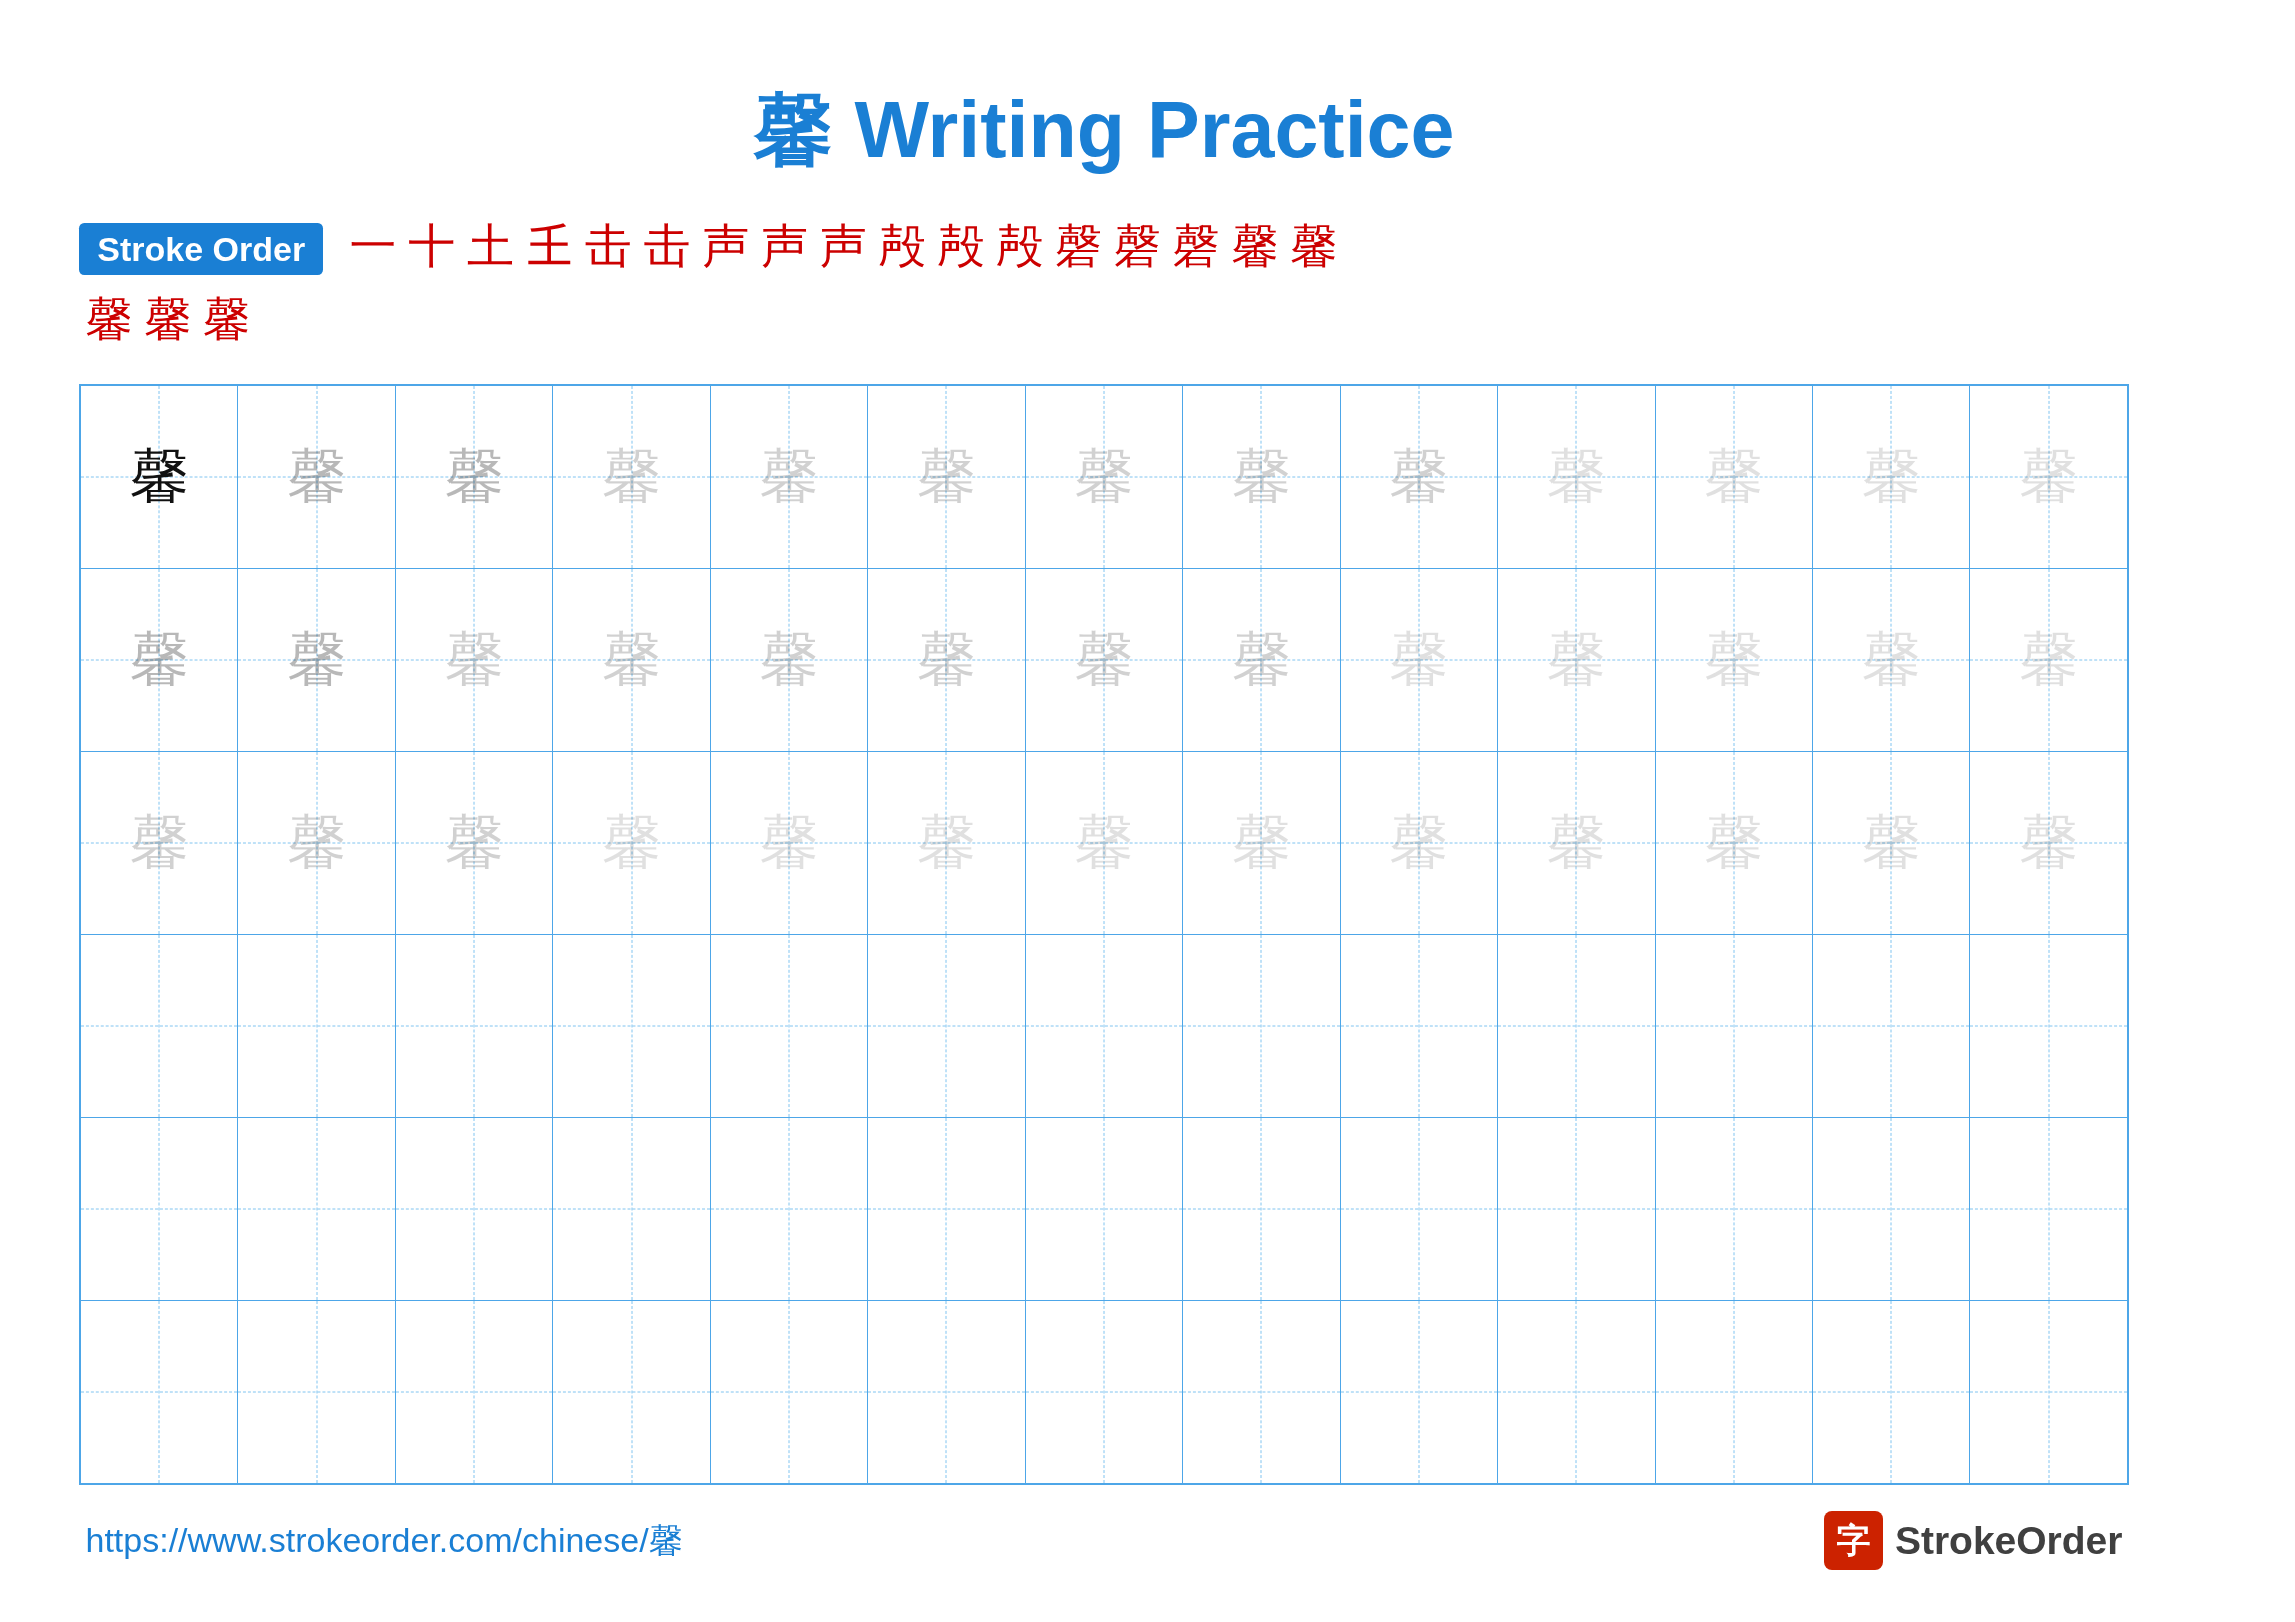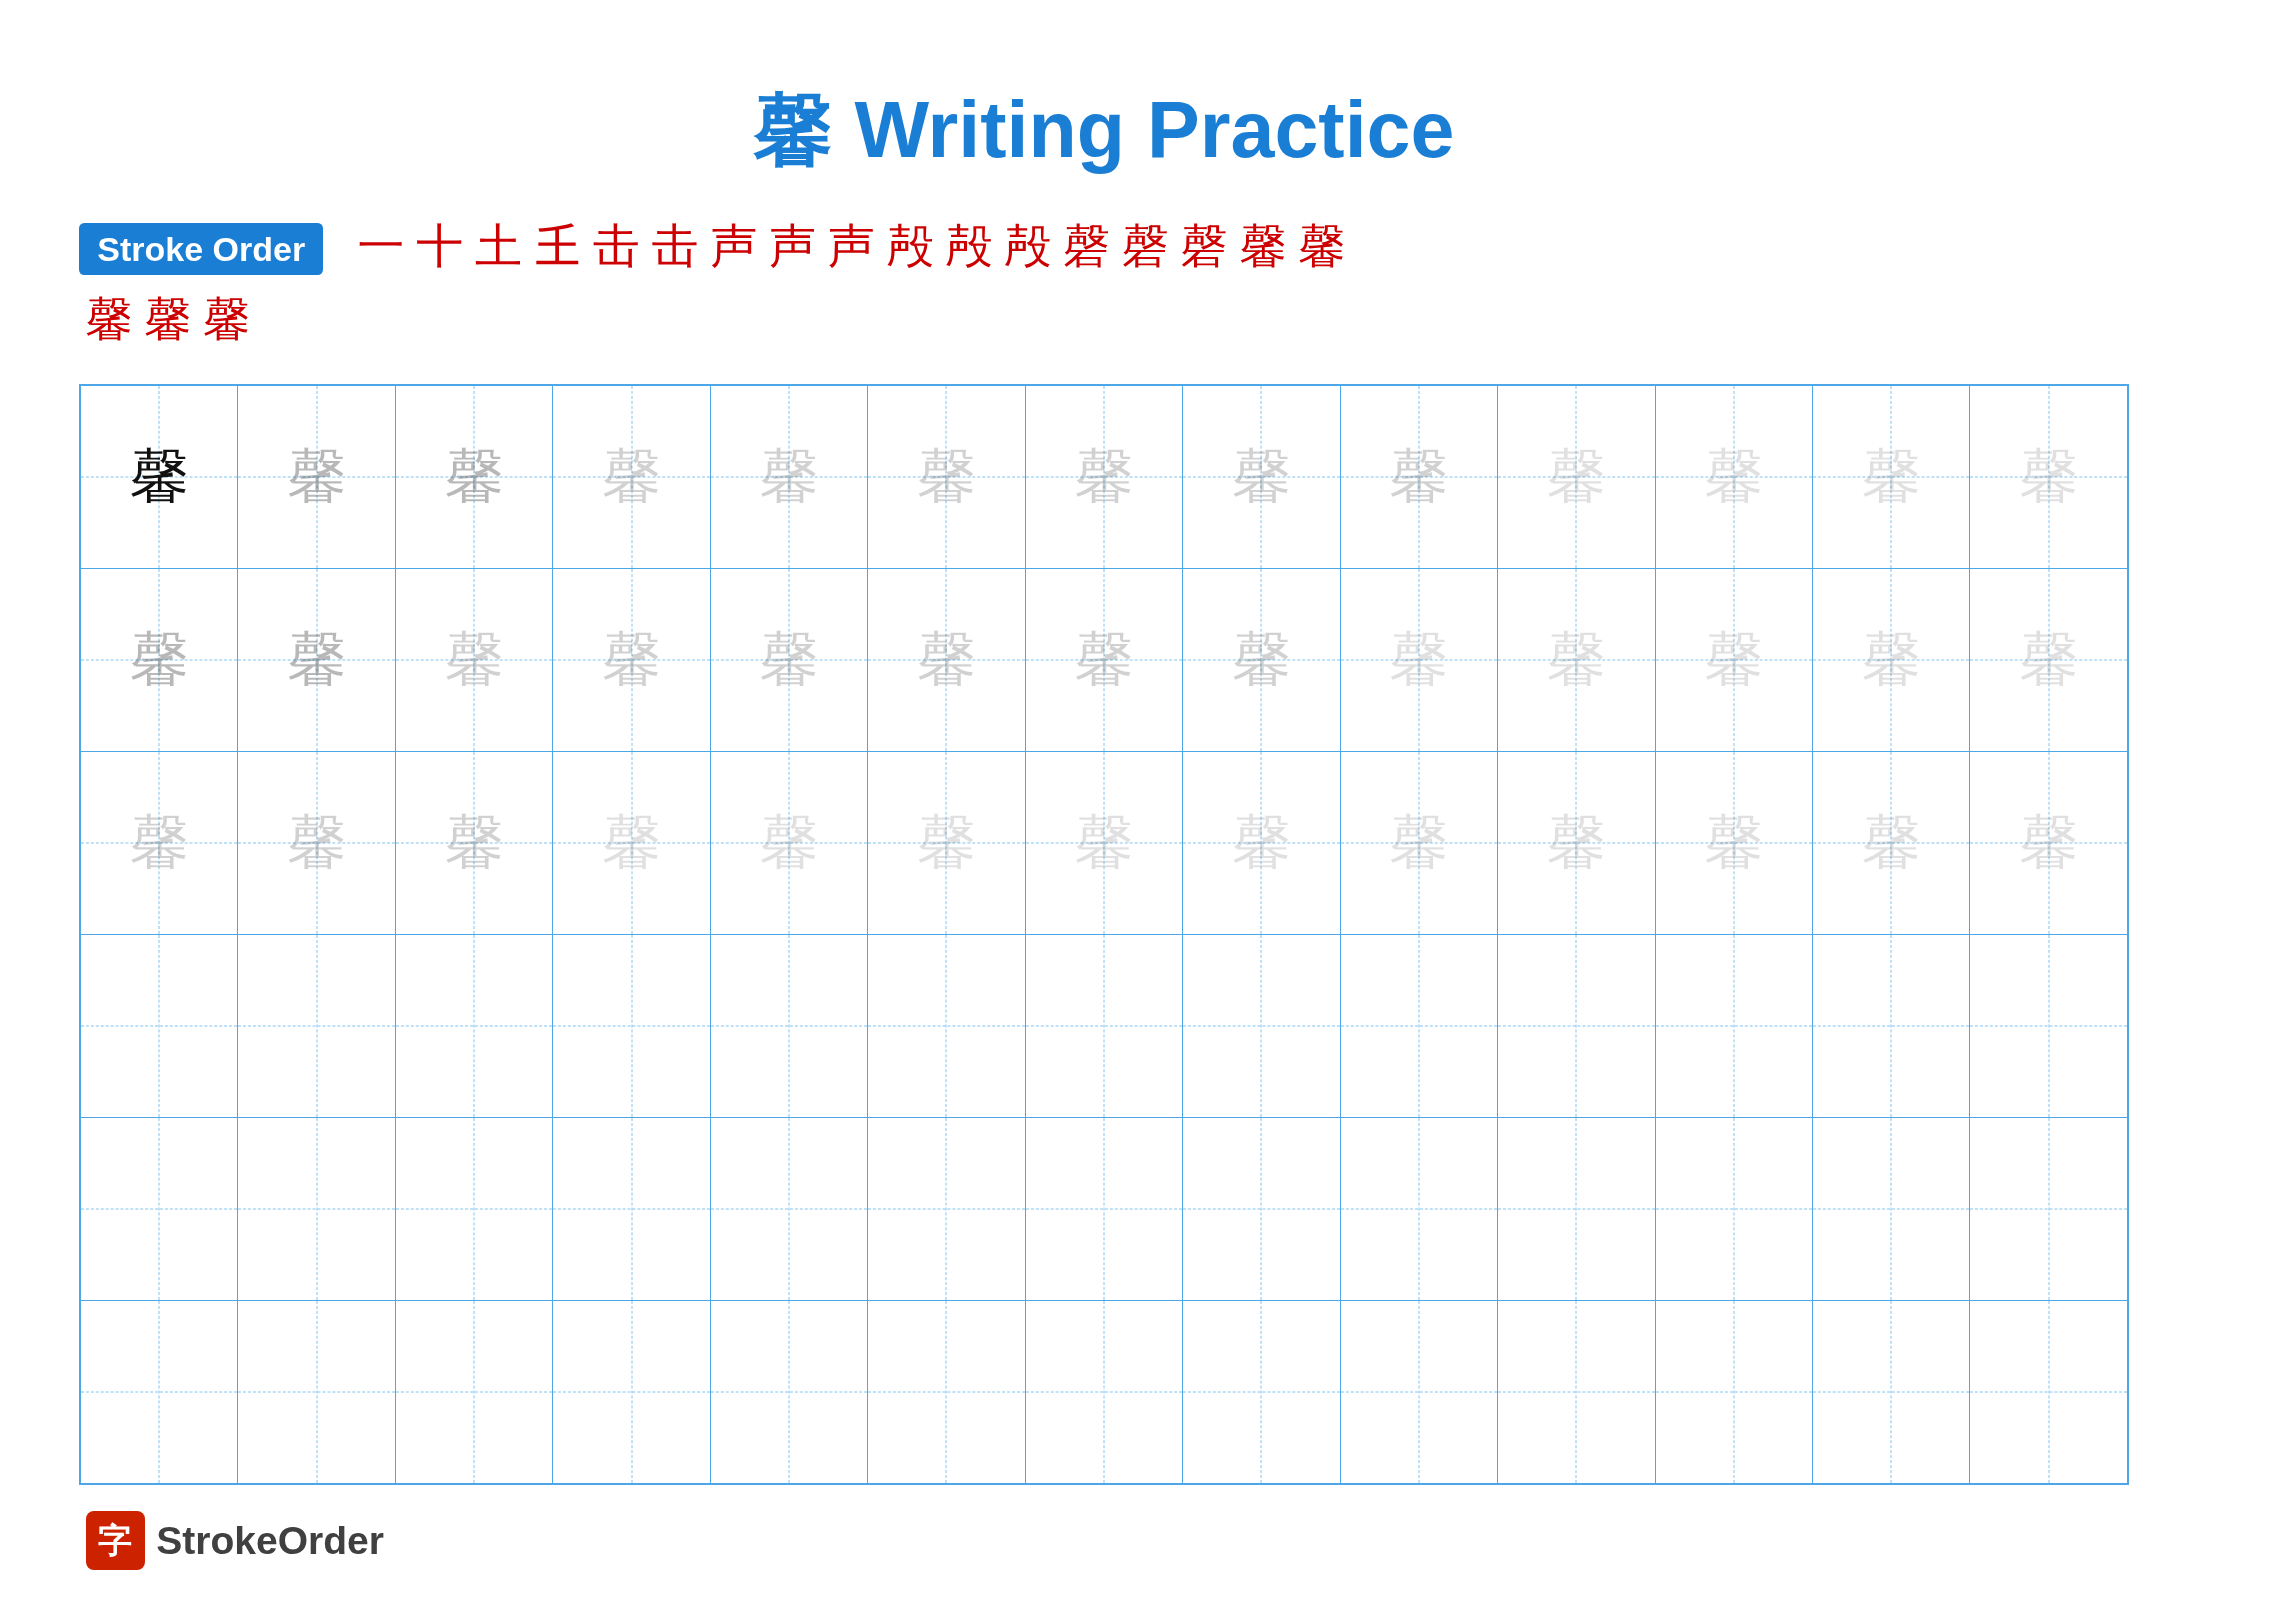--- a/index.html
+++ b/index.html
@@ -31,21 +31,21 @@
       font-size: 79px;
       font-weight: bold;
       color: #1a7fd4;
       font-family: sans-serif;
     }
 
     
     .stroke-order-section {
       display: flex;
       align-items: flex-start;
-      gap: 8px;
+      gap: 0;
       margin-bottom: 13px;
       flex-wrap: wrap;
     }
     .stroke-order-badge {
       background: #1a7fd4;
       color: #fff;
       font-size: 34px;
       font-family: sans-serif;
       font-weight: bold;
       padding: 6.5px 18.3px;
@@ -398,20 +398,21 @@
         <td></td>
         <td></td>
         <td></td>
         <td></td>
       </tr>
     </tbody>
       </table>
   </div>
 
   <div class="footer">
+    <span class="footer-url">https://www.strokeorder.com/chinese/馨</span>
     <div class="footer-logo">
       <div class="footer-logo-icon">
         <span>字</span>
       </div>
       <span class="footer-logo-text">StrokeOrder</span>
     </div>
   </div>
 
 </div>
 

